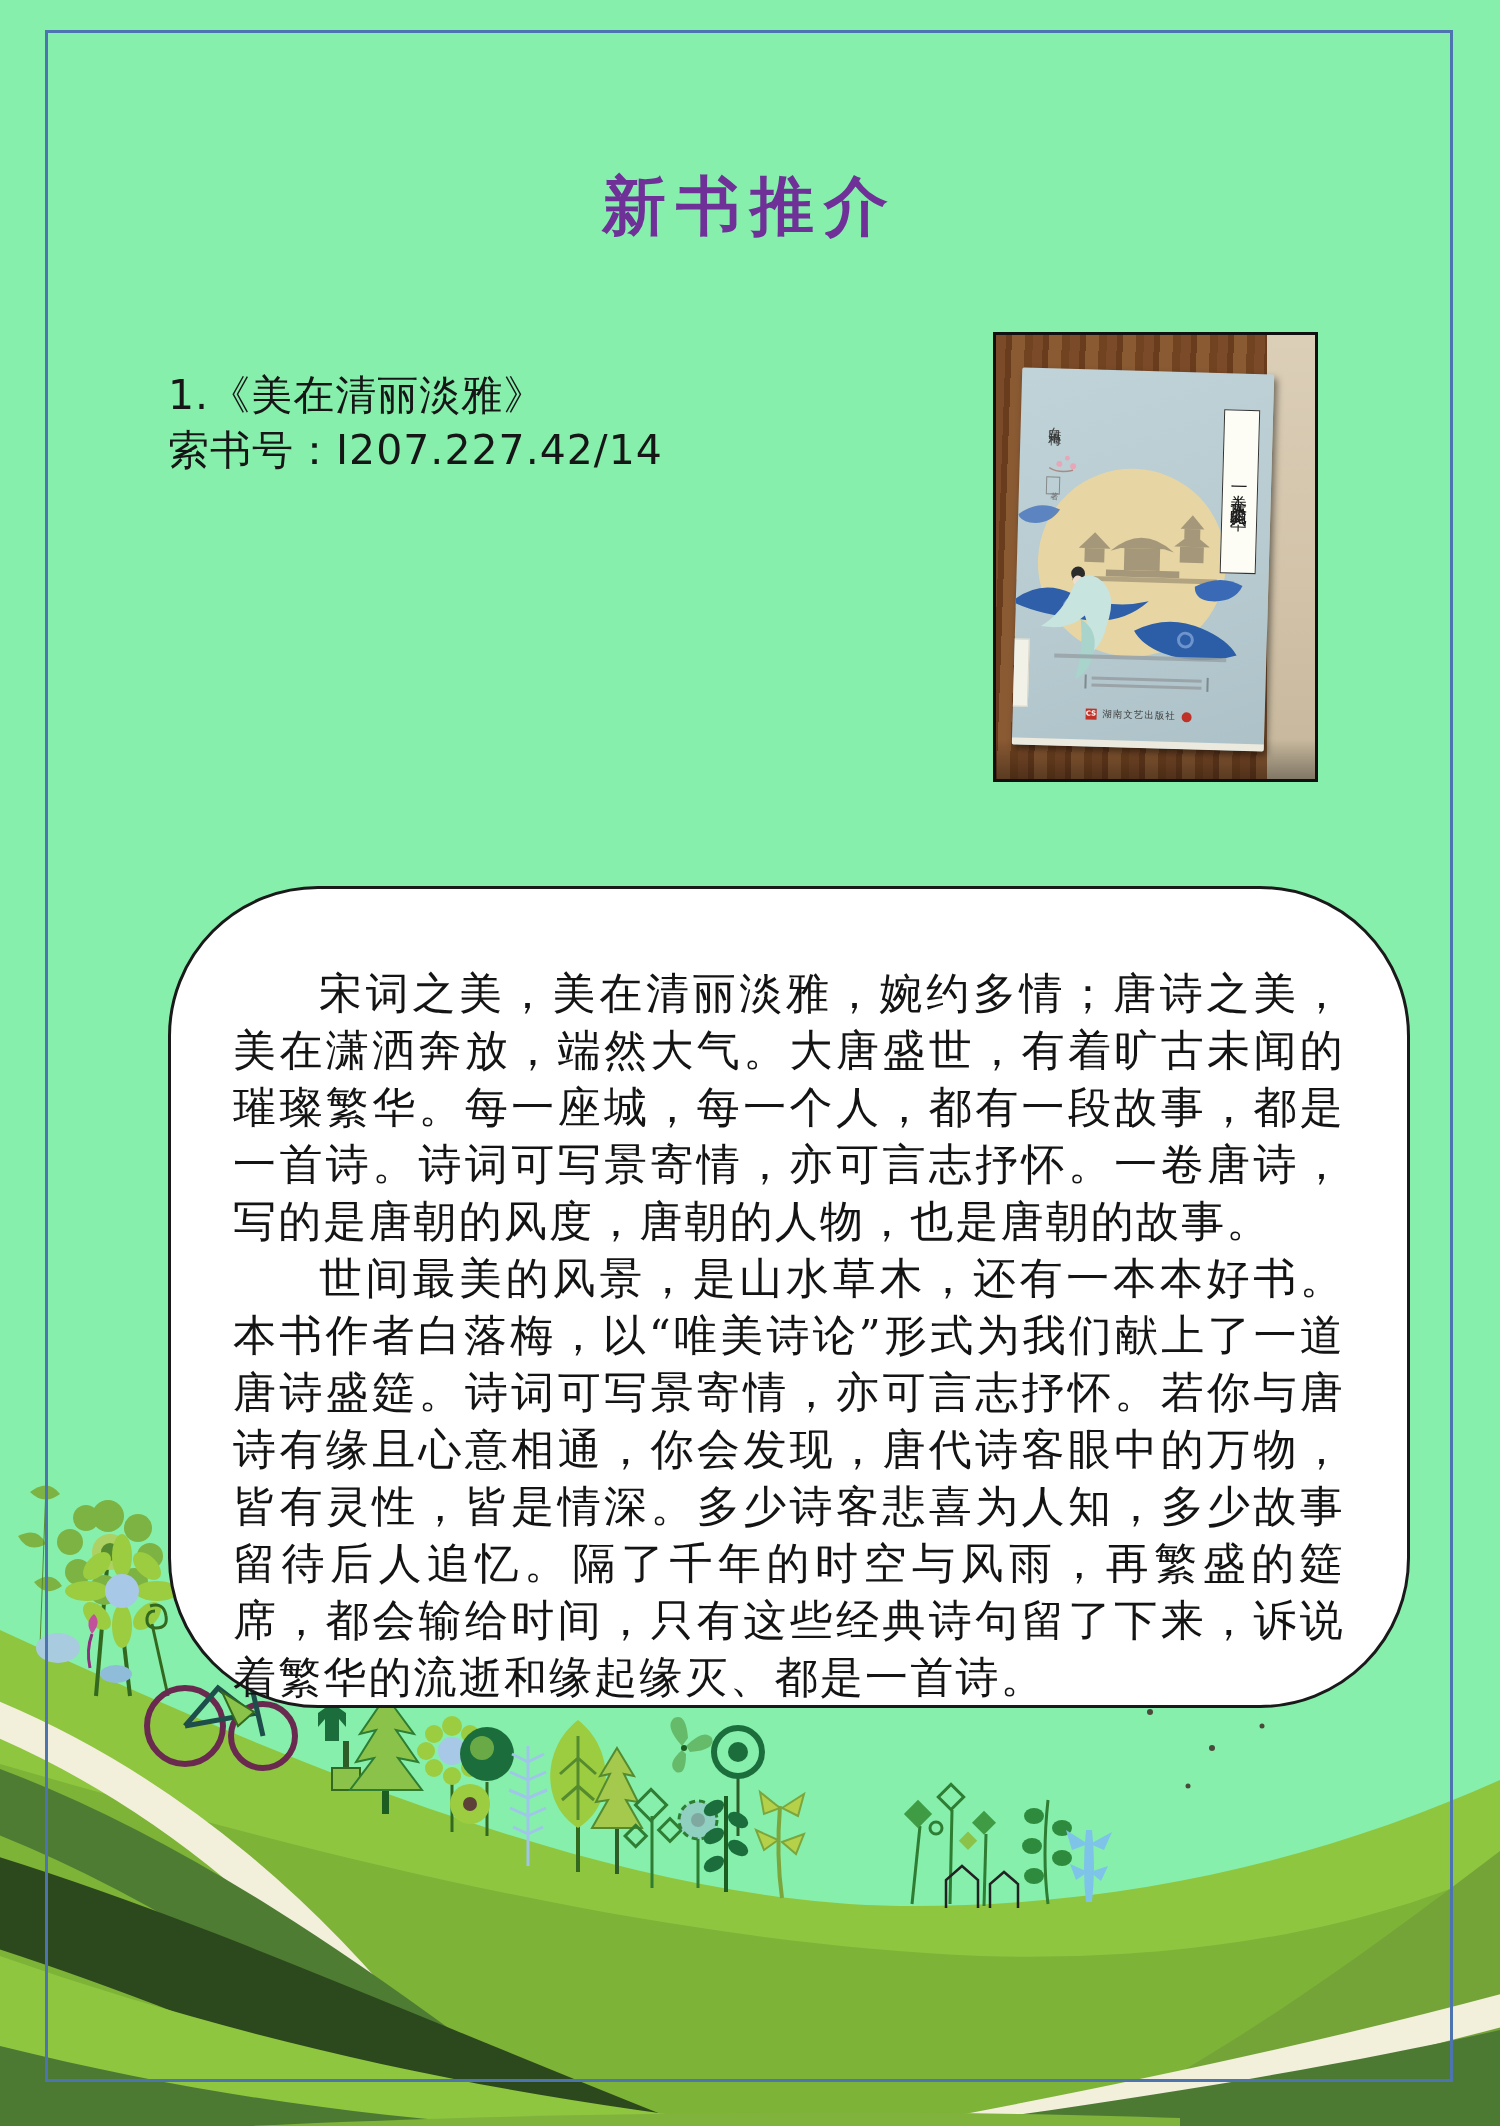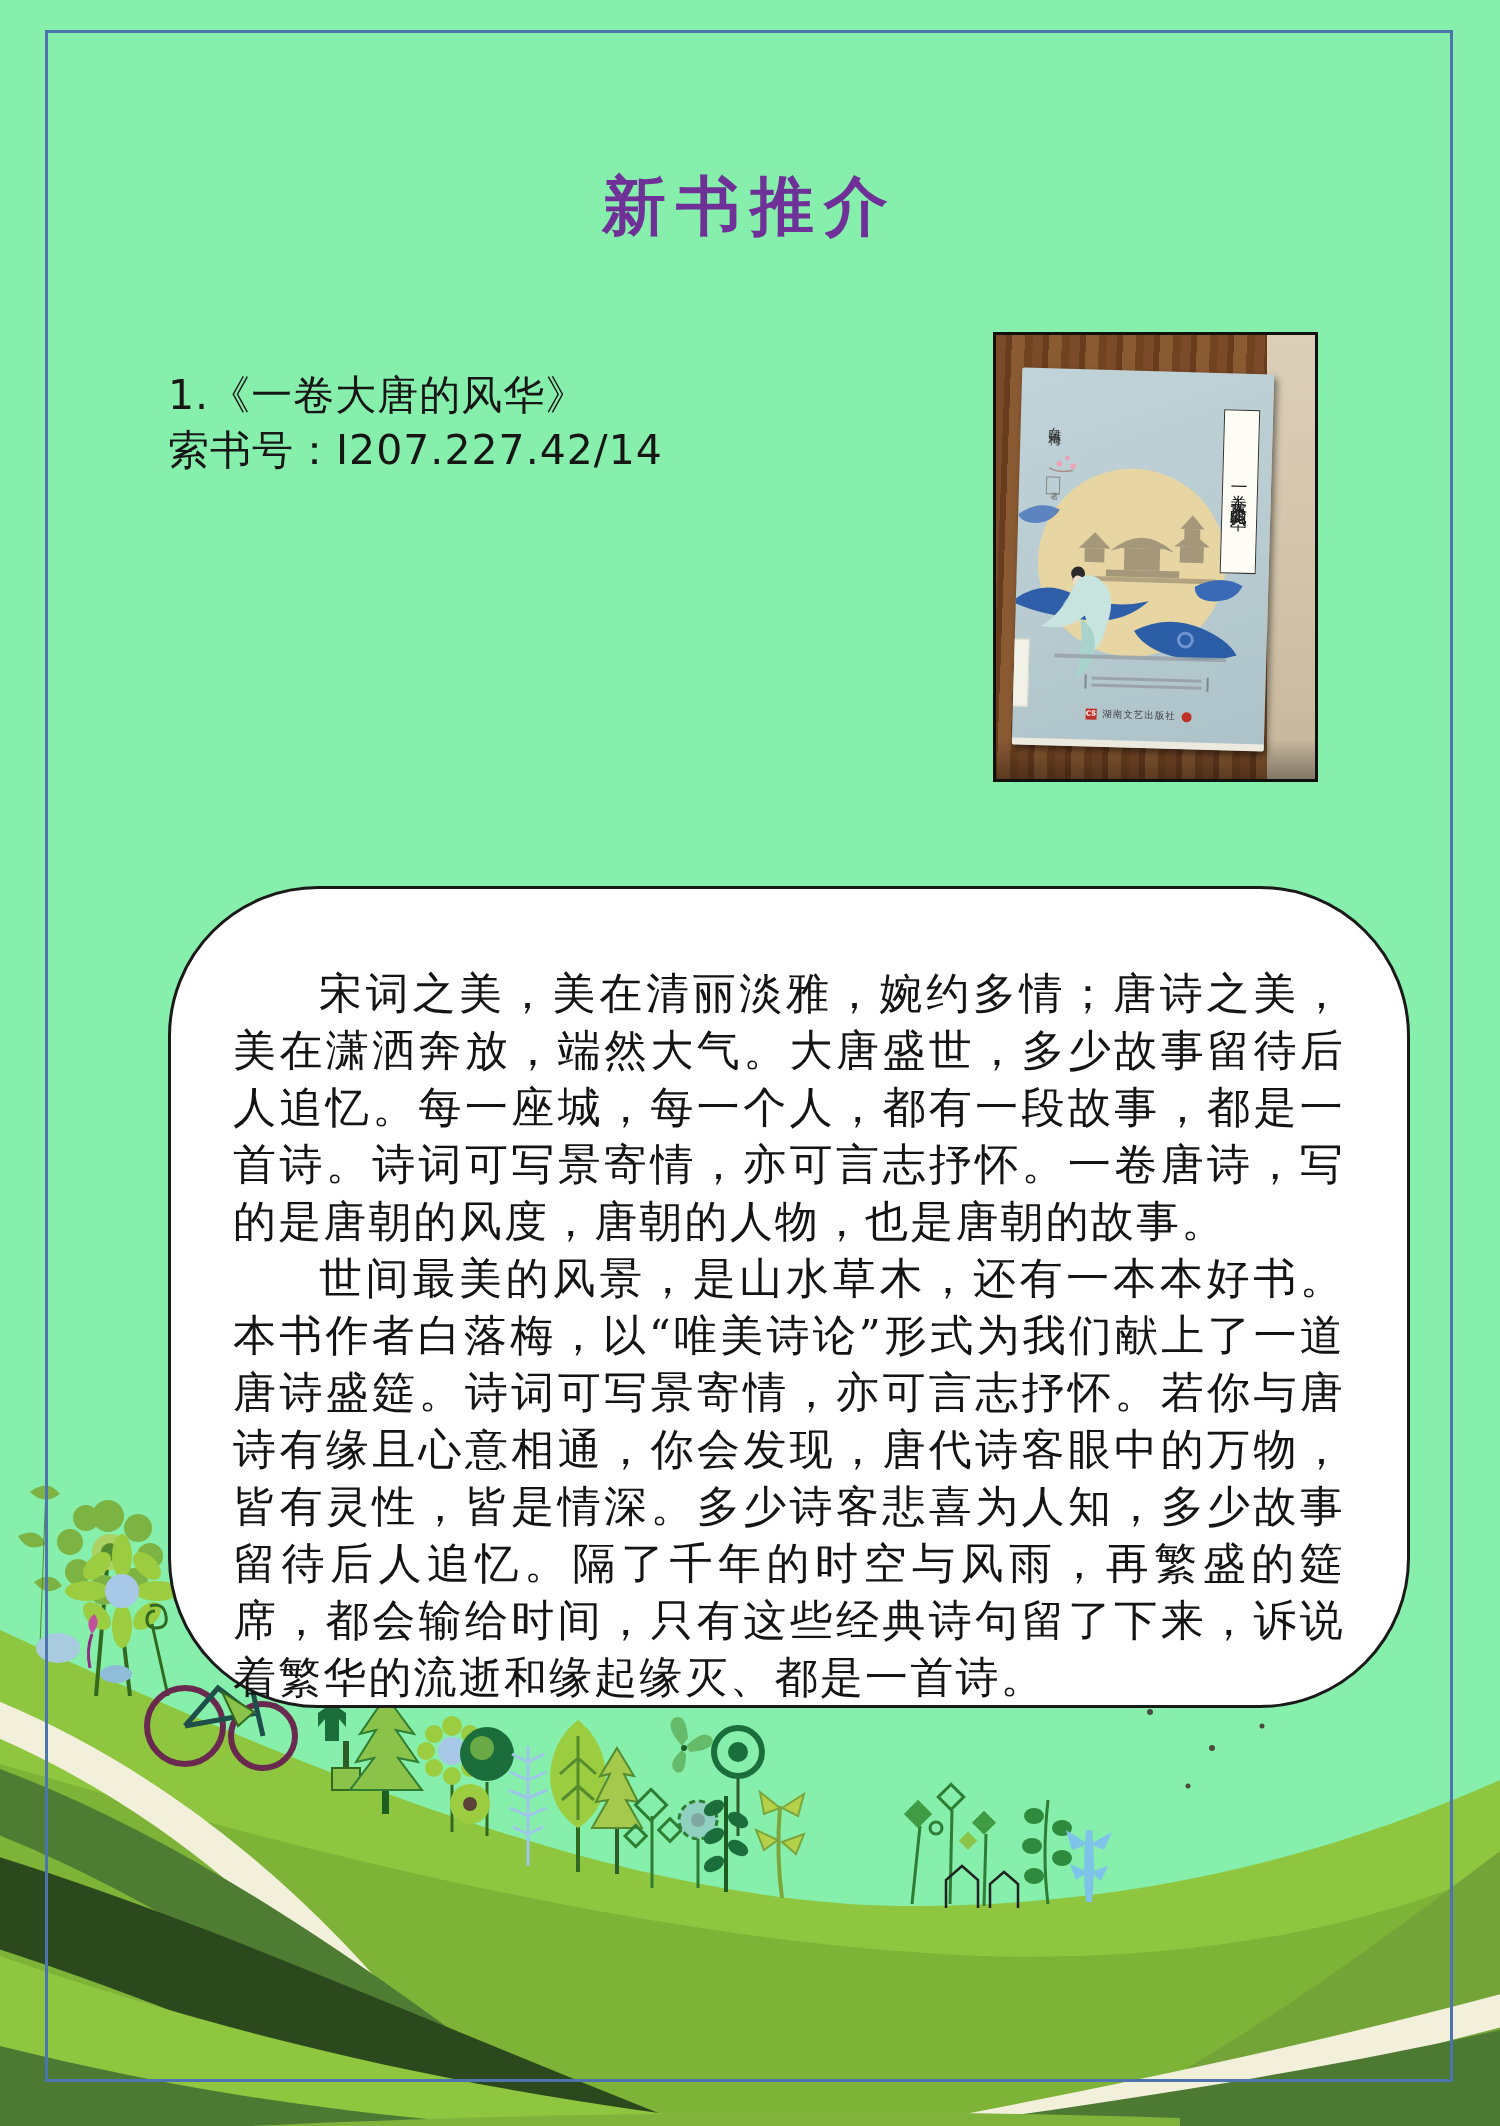--- a/index.html
+++ b/index.html
@@ -265,21 +265,21 @@
       <circle cx="1262" cy="330" r="2.5"></circle>
         <circle cx="1188" cy="390" r="2.5"></circle>
     </g>
   </svg>
 
   <div class="page-border"></div>
 
   <div class="page-title">新书推介</div>
 
   <div class="book-info">
-    <span class="row"><span>1.</span><span>《一卷大唐的风华》</span></span>
+    <span class="row"><span>1.</span><span>《美在清丽淡雅》</span></span>
     <span class="row"><span>索书号：</span><span>I207.227.42/14</span></span>
   </div>
 
   <div class="photo-frame">
     <div class="wood"></div>
     <div class="side-surface"></div>
     <div class="desk-shadow"></div>
     <div class="book-cover">
       <div class="moon"></div>
       <svg class="cover-art" viewBox="0 0 254 378" aria-hidden="true">
@@ -328,17 +328,17 @@
         <span class="pub-logo">CS</span>
         <span class="pub-name">湖南文艺出版社</span>
         <span class="pub-seal"></span>
       </div>
       <div class="pages-edge"></div>
       <div class="lib-sticker"></div>
     </div>
   </div>
 
   <div class="desc-box">
-    <p>宋词之美，美在清丽淡雅，婉约多情；唐诗之美，美在潇洒奔放，端然大气。大唐盛世，多少故事留待后人追忆。每一座城，每一个人，都有一段故事，都是一首诗。诗词可写景寄情，亦可言志抒怀。一卷唐诗，写的是唐朝的风度，唐朝的人物，也是唐朝的故事。</p>
+    <p>宋词之美，美在清丽淡雅，婉约多情；唐诗之美，美在潇洒奔放，端然大气。大唐盛世，有着旷古未闻的璀璨繁华。每一座城，每一个人，都有一段故事，都是一首诗。诗词可写景寄情，亦可言志抒怀。一卷唐诗，写的是唐朝的风度，唐朝的人物，也是唐朝的故事。</p>
     <p>世间最美的风景，是山水草木，还有一本本好书。本书作者白落梅，以“唯美诗论”形式为我们献上了一道唐诗盛筵。诗词可写景寄情，亦可言志抒怀。若你与唐诗有缘且心意相通，你会发现，唐代诗客眼中的万物，皆有灵性，皆是情深。多少诗客悲喜为人知，多少故事留待后人追忆。隔了千年的时空与风雨，再繁盛的筵席，都会输给时间，只有这些经典诗句留了下来，诉说着繁华的流逝和缘起缘灭、都是一首诗。</p>
   </div>
 
 </div>
 
 </body></html>

